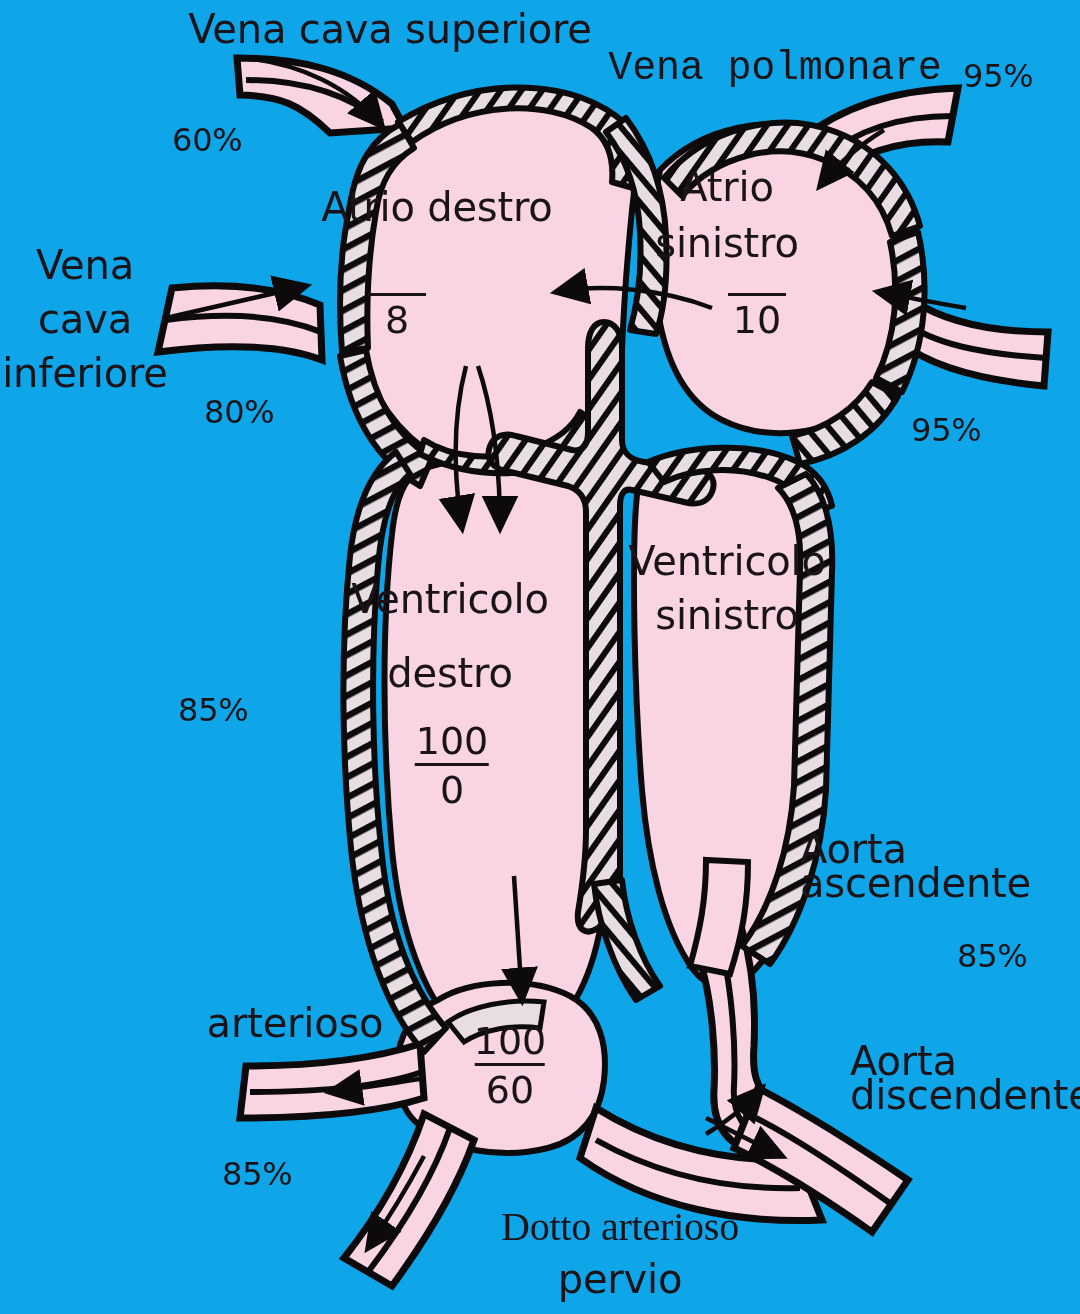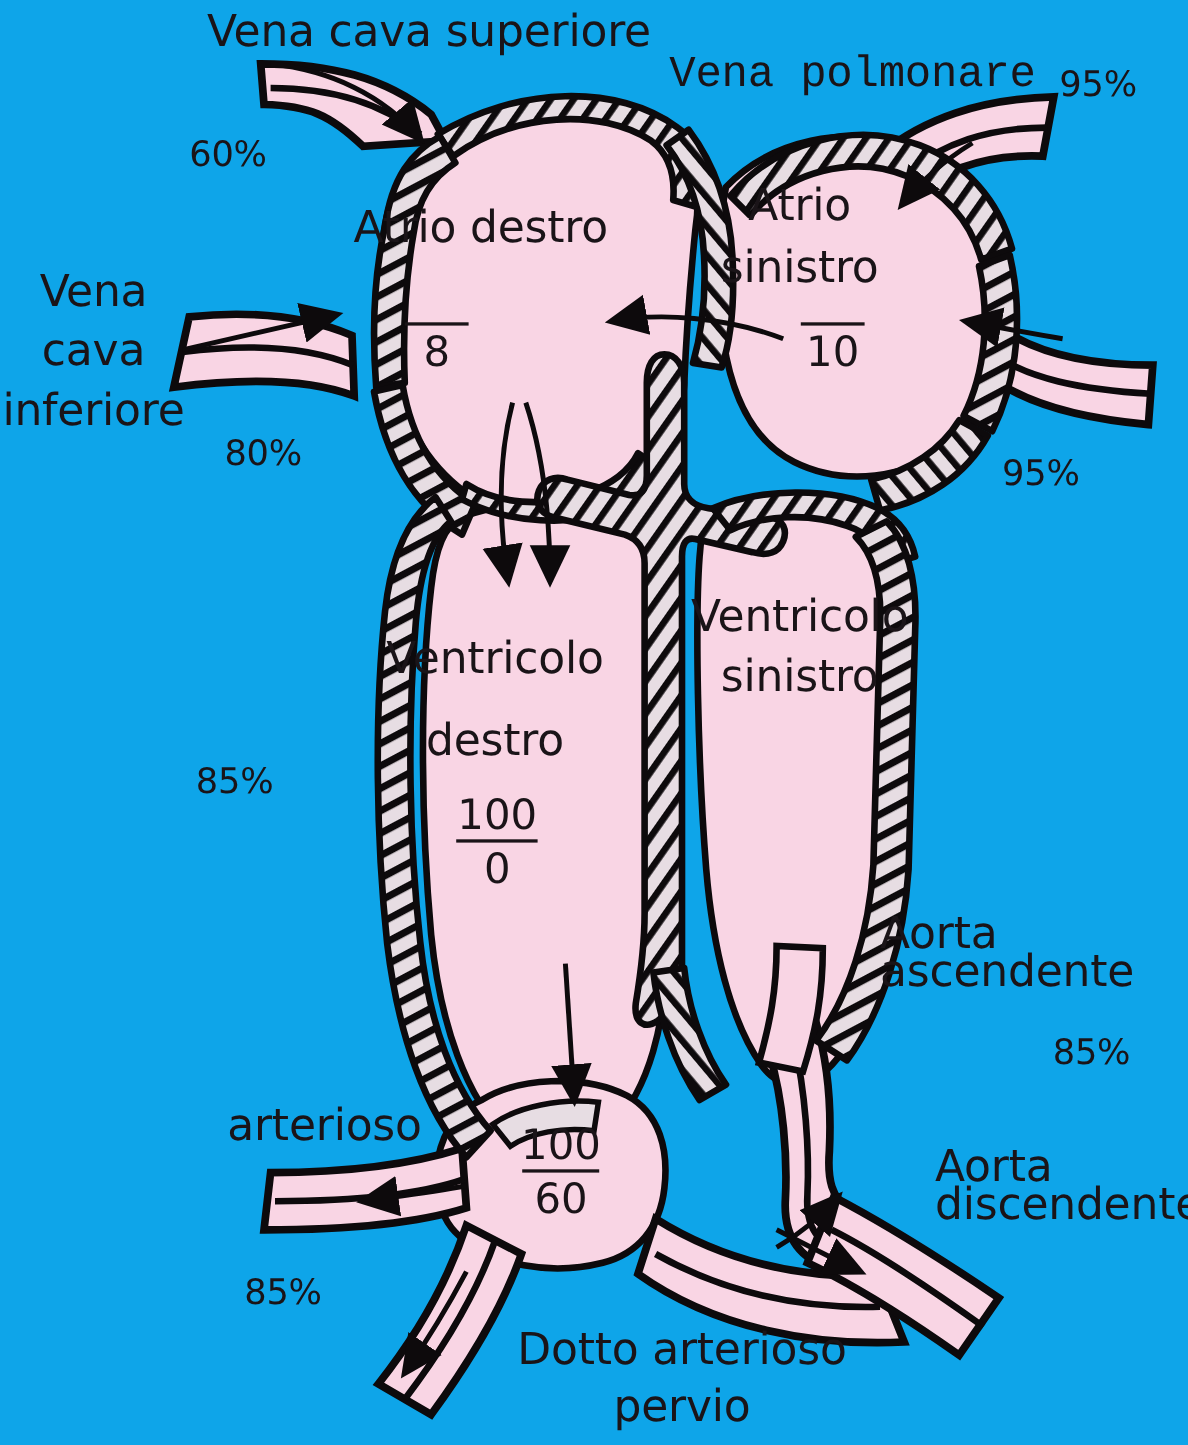--- a/index.html
+++ b/index.html
@@ -289,16 +289,16 @@
     <span class="top">100</span>
     <span class="bar" style="width:70px;"></span>
     <span class="bot">60</span>
   </div>
 
   <div class="lbl t-org lft" style="left:850px; top:1040px;">Aorta</div>
   <div class="lbl t-org lft" style="left:850px; top:1074px;">discendente</div>
 
   <div class="lbl t-pct lft" style="left:222px; top:1158px;">85%</div>
 
-  <div class="lbl t-org ctr" style="left:620px; top:1206px;">Dotto arterioso</div>
+  <div class="lbl t-org ctr" style="left:620px; top:1206px;font-family:Liberation Serif, serif;">Dotto arterioso</div>
   <div class="lbl t-org ctr" style="left:620px; top:1258px;">pervio</div>
 
 </div>
 
 </body></html>

